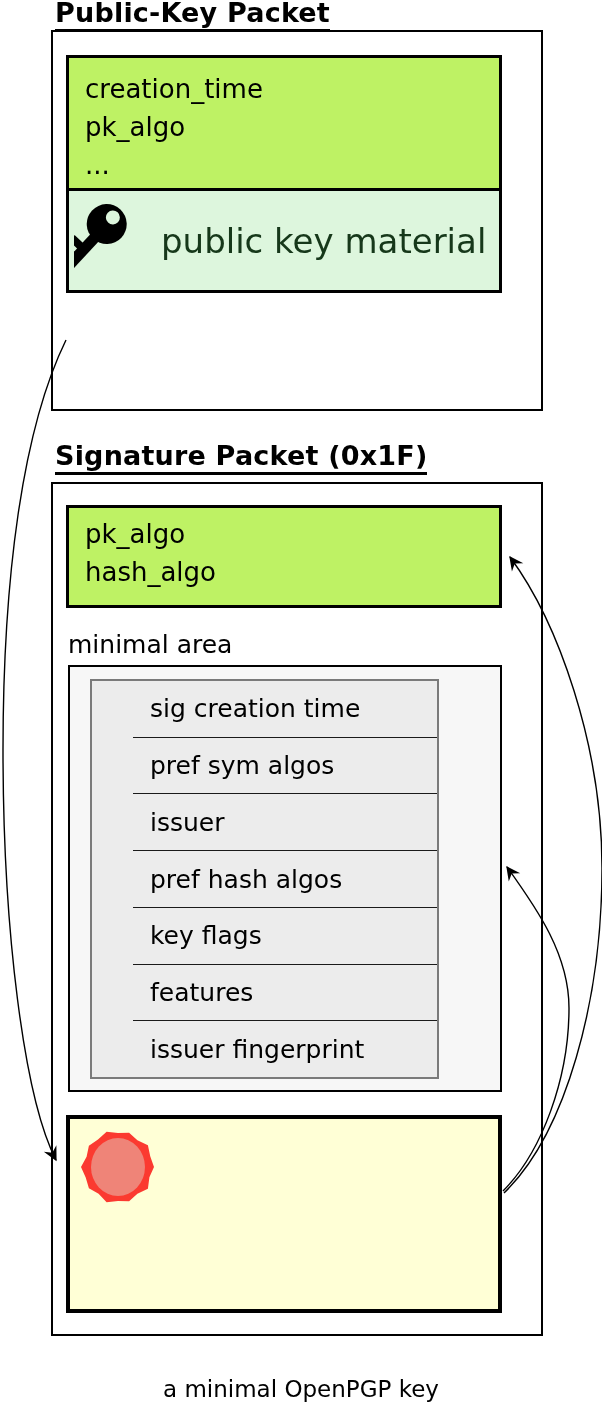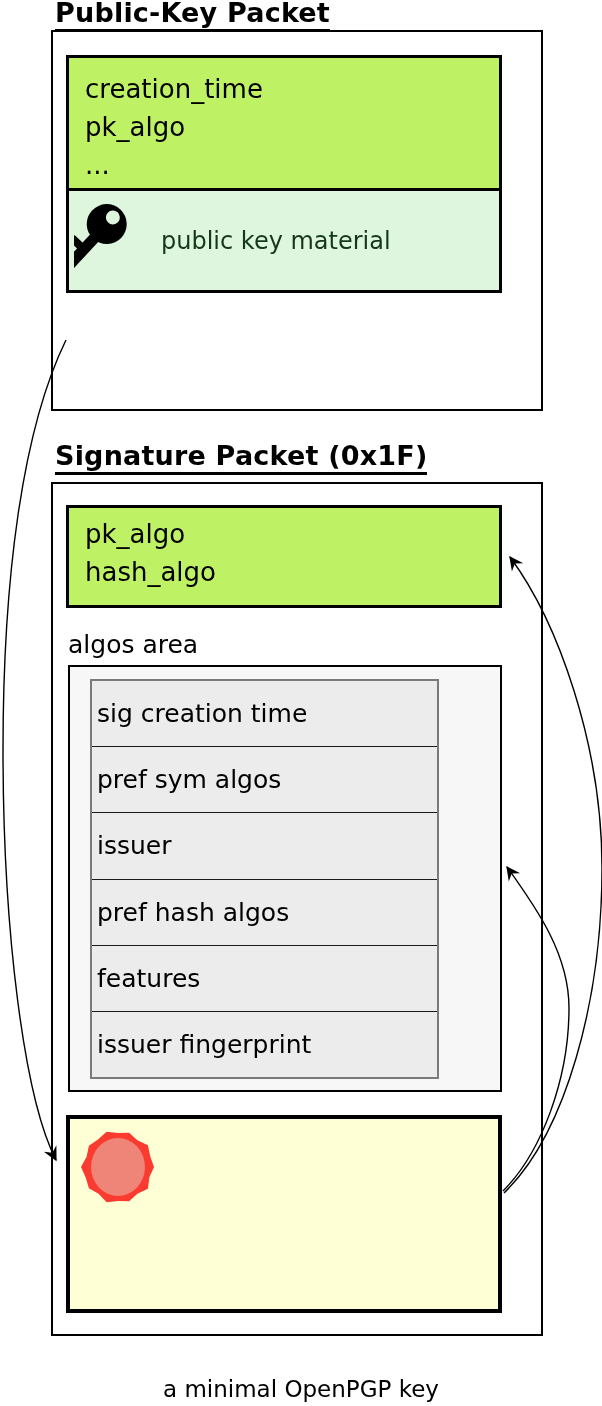--- a/index.html
+++ b/index.html
@@ -10,28 +10,28 @@
   .abs{position:absolute;box-sizing:border-box;}
   .title{
     font-size:27px;font-weight:bold;letter-spacing:0.2px;white-space:nowrap;
   }
   .title .ul{border-bottom:3px solid #000;padding-bottom:1px;display:inline-block;}
   .outer-box{border:2px solid #000;background:#fff;}
   .field-box{border:3px solid #000;}
   .lavender{background:#bef264;}
   .fields{font-size:26px;line-height:38px;padding:12px 0 0 16px;}
   .green-box{background:#ddf6dd;border:3px solid #000;border-top:none;display:flex;align-items:center;}
-  .green-label{color:#16381a;font-size:24px;margin-left:18px;}
+  .green-label{color:#16381a;font-size:34px;margin-left:18px;}
   .hashed-label{font-size:25px;}
   .gray-box{background:#f7f7f7;border:2px solid #000;}
   .hashed-table{
     position:absolute;left:20px;top:12px;right:61px;bottom:11px;
     background:#ececec;border:2px solid #7a7a7a;display:flex;flex-direction:column;
   }
-  .hrow{flex:1;display:flex;align-items:center;font-size:25px;padding-left:5px;}
+  .hrow{flex:1;display:flex;align-items:center;font-size:25px;padding-left:17px;margin-left:41px;}
   .hrow + .hrow{border-top:1px solid #1a1a1a;}
   .yellow-box{background:#ffffd6;border:4px solid #000;}
   .sig-lines{position:absolute;left:95px;top:10px;font-size:26px;line-height:39px;}
   .caption{position:absolute;left:0;right:0;text-align:center;font-size:23px;}
   svg.overlay{position:absolute;left:0;top:0;pointer-events:none;}
 </style>
 </head>
 <body>
 
 <div id="stage">
@@ -72,28 +72,29 @@
 
   <div class="abs outer-box" style="left:51px;top:482px;width:492px;height:854px;"></div>
 
   <div class="abs field-box lavender" style="left:66px;top:505px;width:436px;height:103px;">
     <div class="fields" style="padding-top:7px;">
       <div>pk_algo</div>
       <div>hash_algo</div>
     </div>
   </div>
 
-  <div class="abs hashed-label" style="left:68px;top:630px;">algos area</div>
+  <div class="abs hashed-label" style="left:68px;top:630px;">minimal area</div>
 
   <div class="abs gray-box" style="left:68px;top:665px;width:434px;height:427px;">
     <div class="hashed-table">
       <div class="hrow">sig creation time</div>
       <div class="hrow">pref sym algos</div>
       <div class="hrow">issuer</div>
       <div class="hrow">pref hash algos</div>
+      <div class="hrow">key flags</div>
       <div class="hrow">features</div>
       <div class="hrow">issuer fingerprint</div>
     </div>
   </div>
 
   <div class="abs yellow-box" style="left:66px;top:1115px;width:436px;height:198px;">
     <span class="abs" style="left:10px;top:8px;">
       <svg width="78" height="82" viewBox="0 0 78 82">
         <polygon fill="#fb3a30" points="74,40 69.4,50.2 67.9,61.8 57.4,66.7 49.1,74.2 38,74 26.6,75.2 18.6,66.7 8.9,61.2 5.7,50.5 1,40 6.6,29.8 8.9,18.8 18,12.5 26.6,4.8 38,6 49.1,5.8 57.4,13.3 67.9,18.3 70.3,29.5"></polygon>
         <ellipse cx="38" cy="40" rx="27" ry="29" fill="#ef8478"></ellipse>

